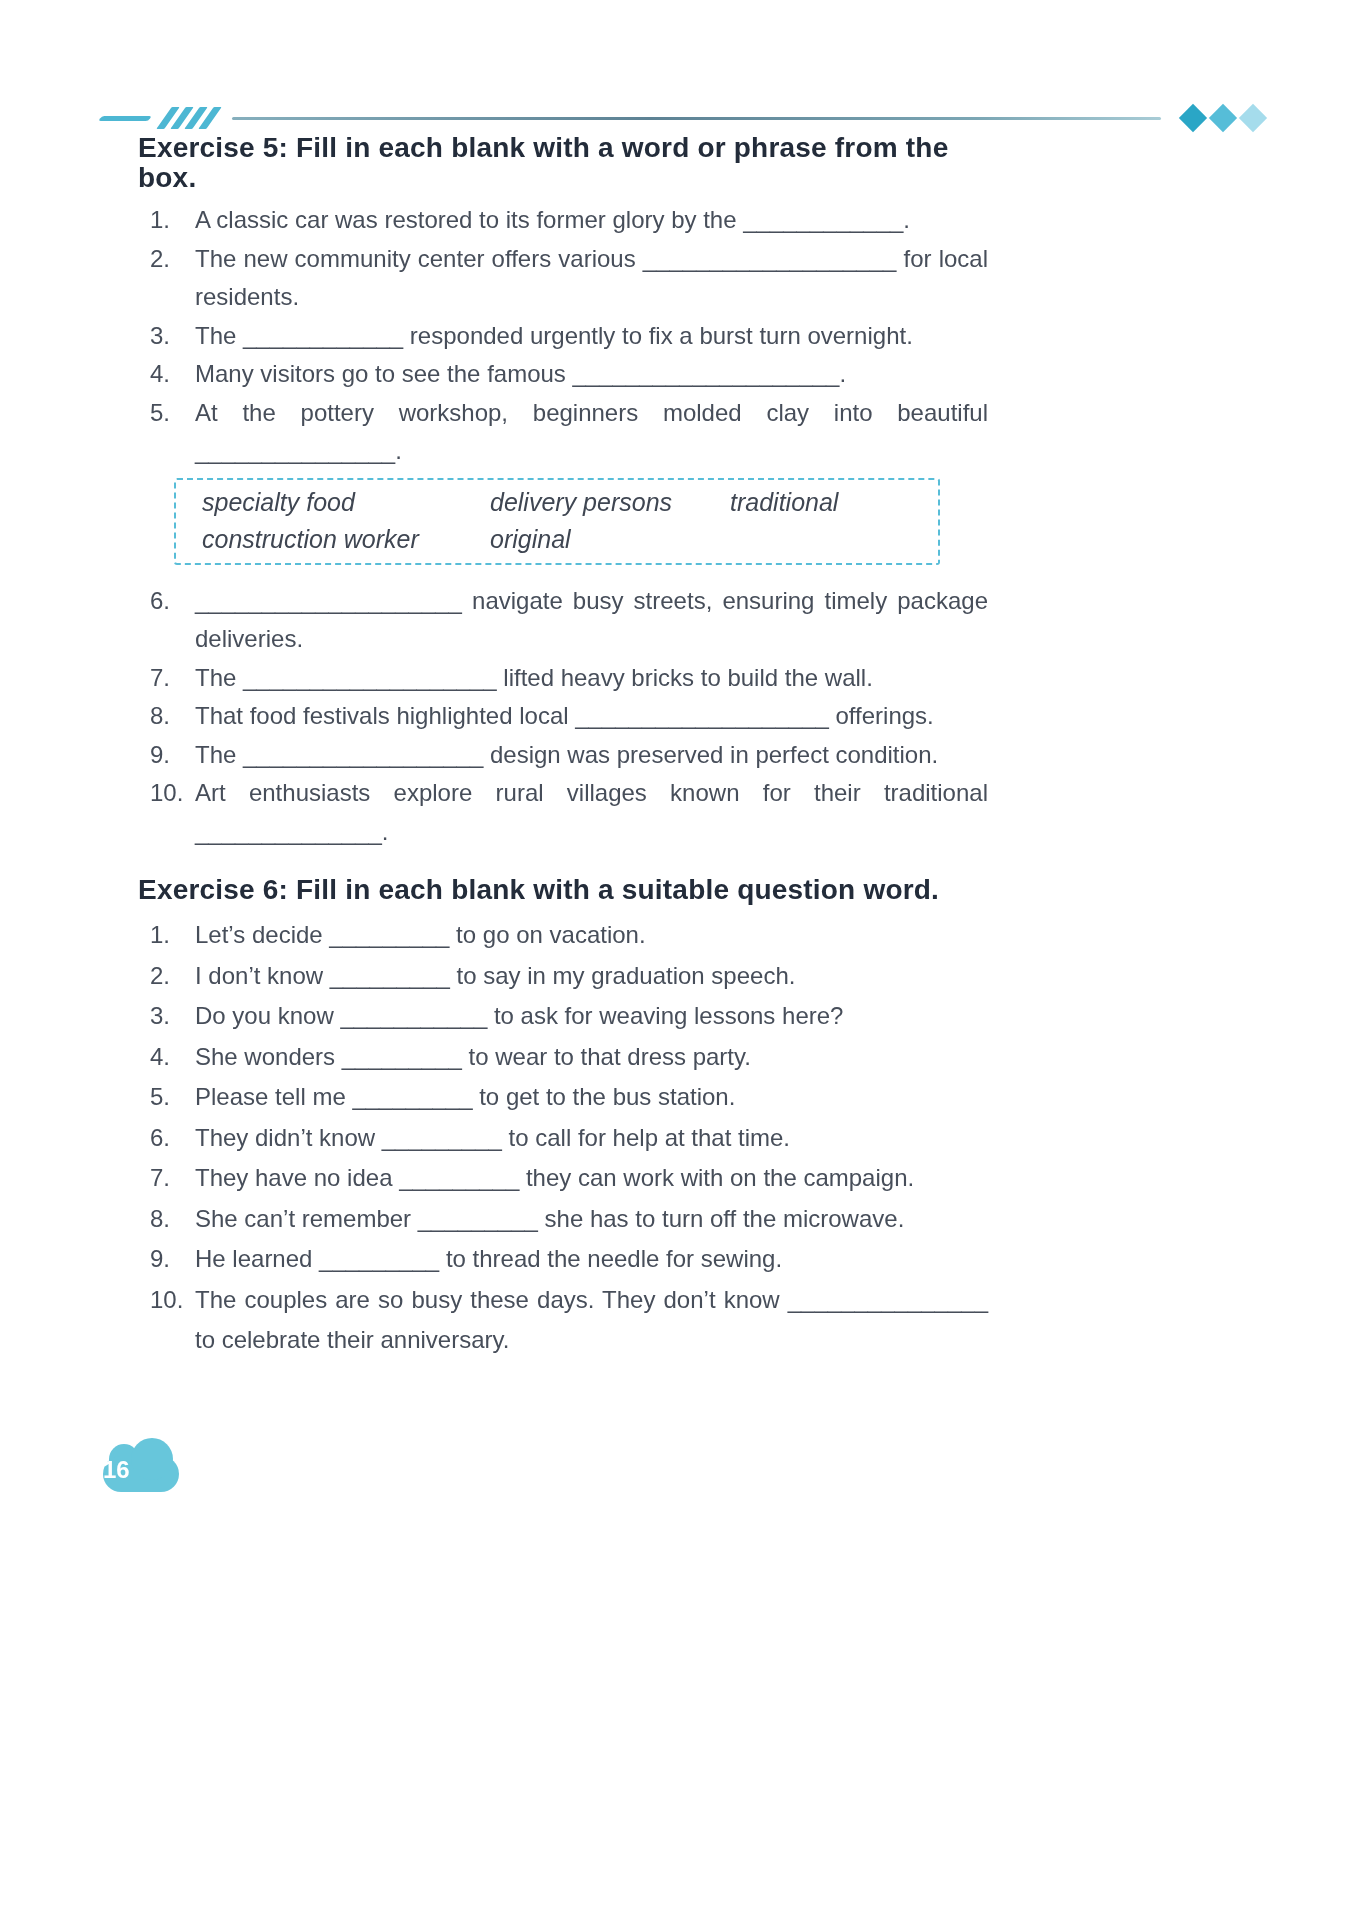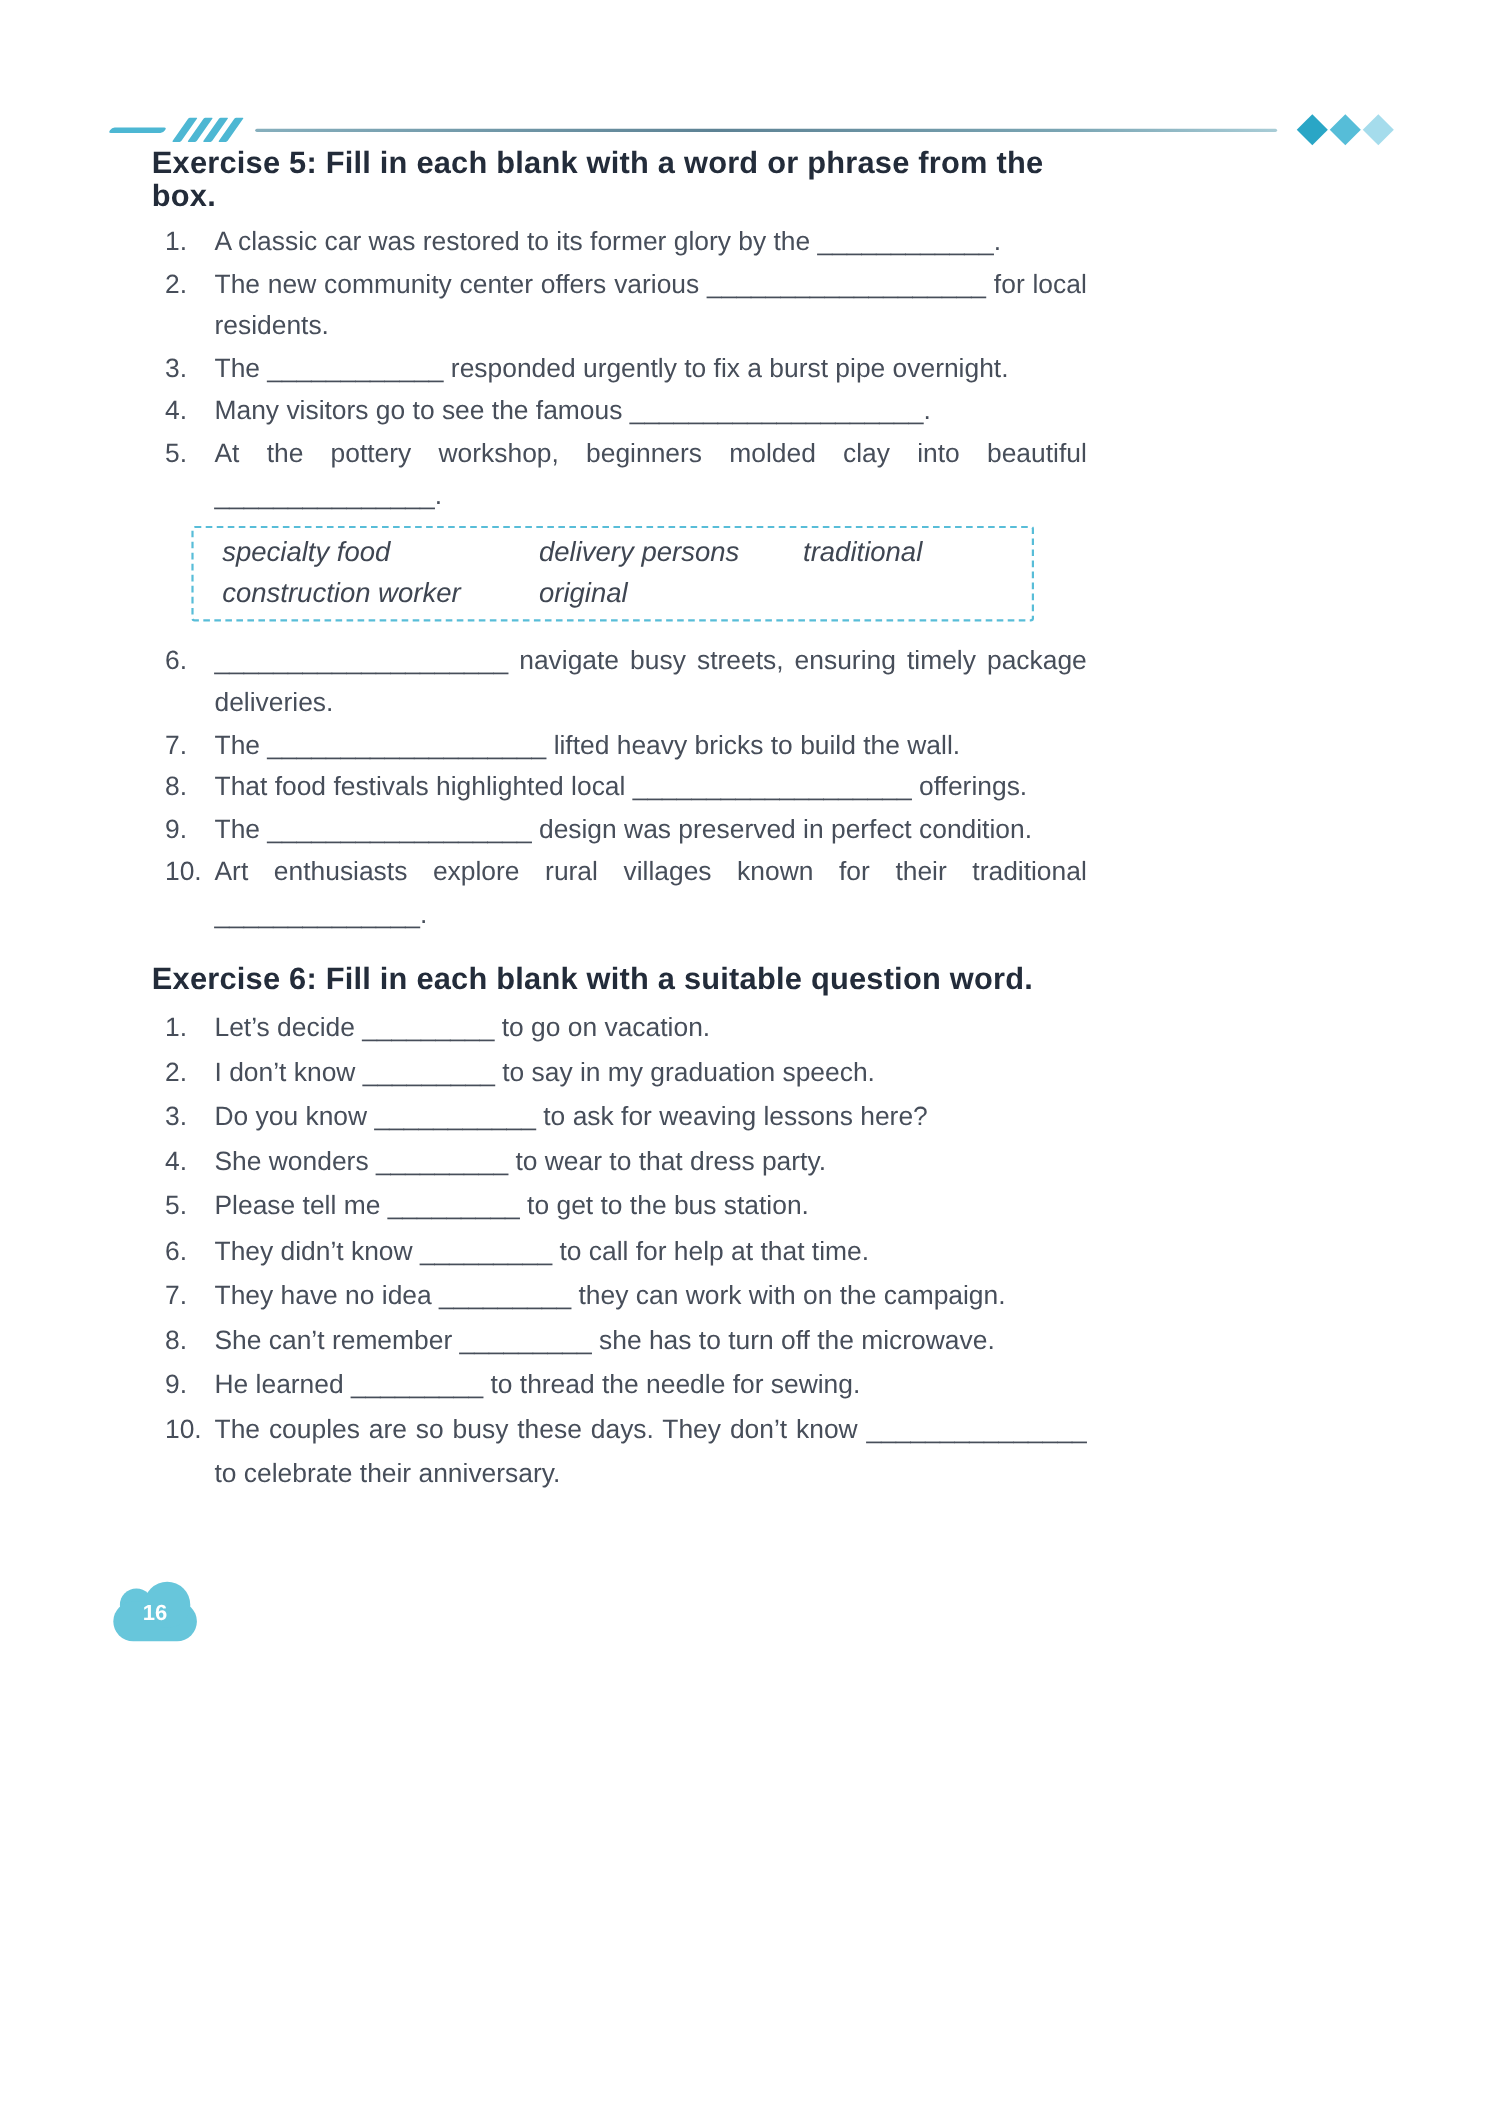--- a/index.html
+++ b/index.html
@@ -74,21 +74,21 @@
   .page-num::after {
     content:""; position:absolute; left:28px; top:0;
     width:42px; height:42px; border-radius:50%; background:#67c6db;
   }
   .page-num .cloud-body {
     position:absolute; left:0; bottom:2px; width:76px; height:36px;
     border-radius:18px; background:#67c6db;
   }
   .page-num .num-text {
     position:absolute; left:0; right:0; top:18px; z-index:2;
-    text-align:center; color:#ffffff; font-weight:700; font-size:20px;
+    color:#ffffff; font-weight:700; font-size:24px;
   }
 </style>
 </head>
 <body>
 
 <div class="page">
 
   <div class="deco">
     <span class="deco-bar"></span>
     <span class="deco-slashes">
@@ -114,21 +114,21 @@
       <div class="item">
         <span class="num">1.</span>
         <p class="txt">A classic car was restored to its former glory by the ____________.</p>
       </div>
       <div class="item">
         <span class="num">2.</span>
         <p class="txt">The new community center offers various ___________________ for local residents.</p>
       </div>
       <div class="item">
         <span class="num">3.</span>
-        <p class="txt">The ____________ responded urgently to fix a burst pipe overnight.</p>
+        <p class="txt">The ____________ responded urgently to fix a burst turn overnight.</p>
       </div>
       <div class="item">
         <span class="num">4.</span>
         <p class="txt">Many visitors go to see the famous ____________________.</p>
       </div>
       <div class="item">
         <span class="num">5.</span>
         <p class="txt">At the pottery workshop, beginners molded clay into beautiful _______________.</p>
       </div>
     </div>

